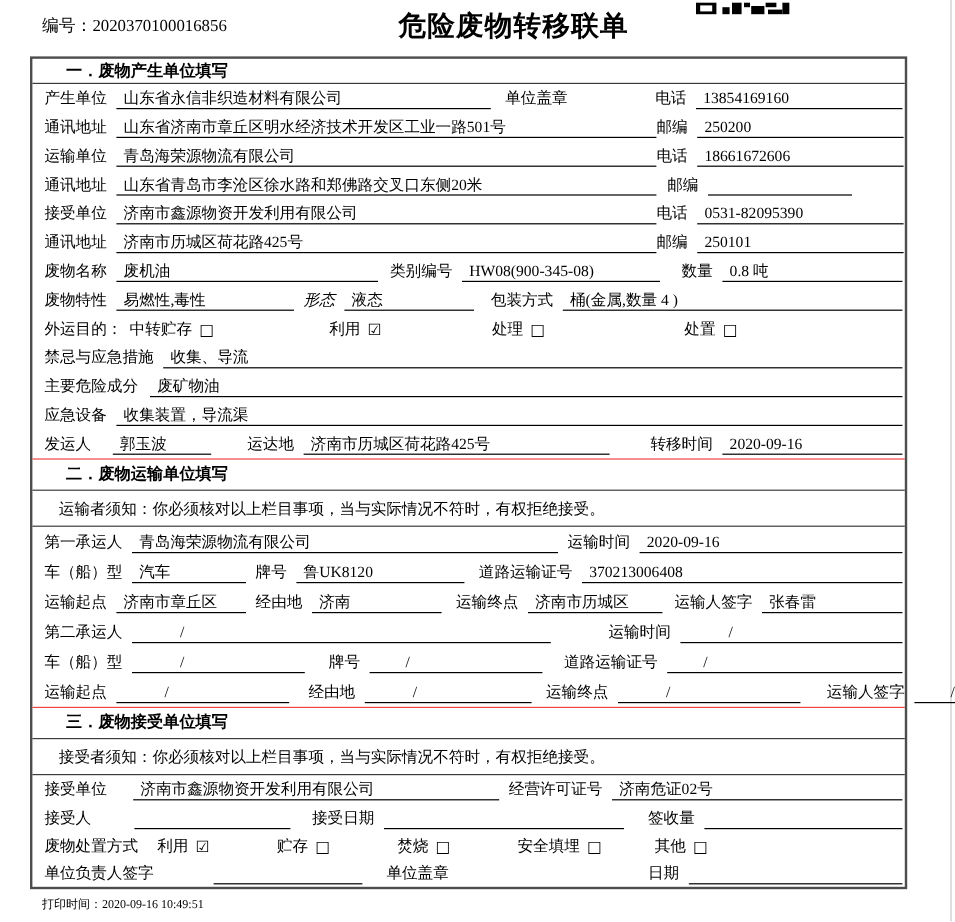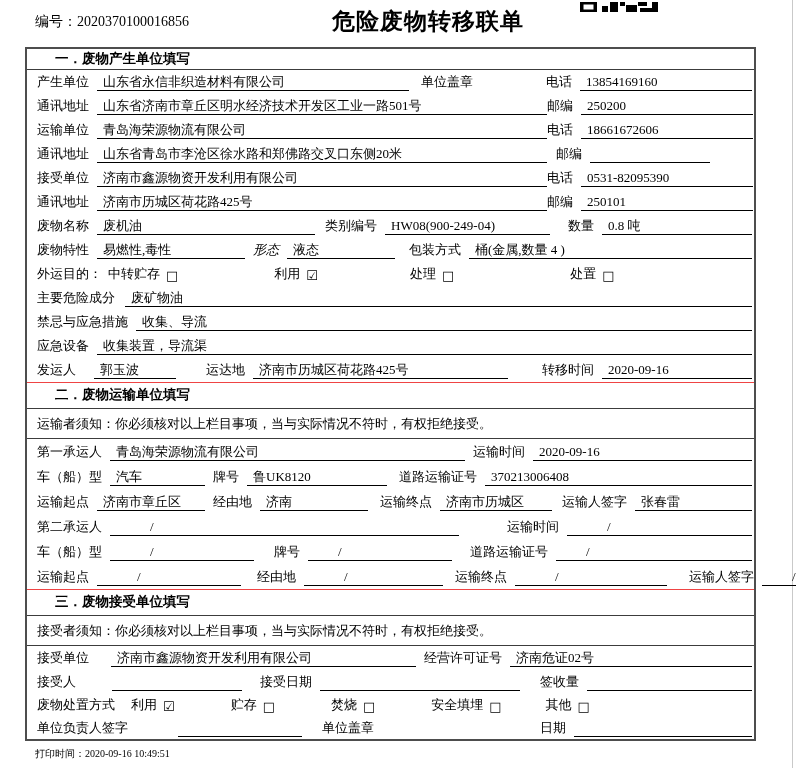--- a/index.html
+++ b/index.html
@@ -13,21 +13,21 @@
   .doc-title{position:absolute;left:332px;top:6px;font-size:23px;font-weight:bold;letter-spacing:1px;white-space:nowrap;}
   .qr{position:absolute;left:580px;top:0;width:78px;height:10px;}
   .form{
     position:absolute;left:25px;top:47px;width:731px;height:694px;
     border:2px solid #4d4d4d;box-sizing:border-box;background:#fff;
   }
   .sec-h{font-weight:bold;font-size:13.5px;height:20px;line-height:19px;padding-left:28px;
          border-bottom:1px solid #3c3c3c;white-space:nowrap;}
   .sec-h.tall{height:25px;line-height:24px;}
   .bt{border-top:1px solid #ef4444;}
-  .note{height:29px;line-height:29px;padding-left:10px;border-bottom:1px solid #3c3c3c;white-space:nowrap;}
+  .note{height:29px;line-height:29px;padding-left:22px;border-bottom:1px solid #3c3c3c;white-space:nowrap;}
   .row{display:flex;align-items:flex-end;padding:0 2px 3px 10px;white-space:nowrap;box-sizing:border-box;}
   .r24{height:24px}.r25{height:25px}.r23{height:23px}
   .lbl{flex:none;}
   .val{border-bottom:1px solid #000;padding:0 6px;flex:none;overflow:hidden;line-height:16px;}
   .fx{flex:1 1 auto;}
   .box{font-family:"DejaVu Sans","Liberation Sans",sans-serif;font-size:13px;line-height:15px;}
   .slash{padding-left:40px;}
   .print-time{position:absolute;left:35px;top:747px;font-size:10px;white-space:nowrap;}
 </style>
 </head>
@@ -99,21 +99,21 @@
     <span class="lbl">通讯地址</span>
     <span class="val" style="width:438px;margin-left:8px;">济南市历城区荷花路425号</span>
     <span class="lbl" style="margin-left:auto;">邮编</span>
     <span class="val" style="width:160px;margin-left:8px;">250101</span>
   </div>
 
   <div class="row r24">
     <span class="lbl">废物名称</span>
     <span class="val" style="width:206px;margin-left:8px;">废机油</span>
     <span class="lbl" style="margin-left:10px;">类别编号</span>
-    <span class="val" style="width:153px;margin-left:8px;">HW08(900-249-04)</span>
+    <span class="val" style="width:153px;margin-left:8px;">HW08(900-345-08)</span>
     <span class="lbl" style="margin-left:18px;">数量</span>
     <span class="val fx" style="margin-left:8px;">0.8 吨</span>
   </div>
 
   <div class="row r24">
     <span class="lbl">废物特性</span>
     <span class="val" style="width:136px;margin-left:8px;">易燃性,毒性</span>
     <span class="lbl" style="margin-left:8px;font-style:italic;">形态</span>
     <span class="val" style="width:96px;margin-left:8px;">液态</span>
     <span class="lbl" style="margin-left:14px;">包装方式</span>
@@ -126,27 +126,27 @@
     <span class="box" style="margin-left:6px;">□</span>
     <span class="lbl" style="margin-left:96px;">利用</span>
     <span class="box" style="margin-left:6px;">☑</span>
     <span class="lbl" style="margin-left:92px;">处理</span>
     <span class="box" style="margin-left:6px;">□</span>
     <span class="lbl" style="margin-left:116px;">处置</span>
     <span class="box" style="margin-left:6px;">□</span>
   </div>
 
   <div class="row r24">
+    <span class="lbl">禁忌与应急措施</span>
+    <span class="val fx" style="margin-left:8px;">收集、导流</span>
+  </div>
+
+  <div class="row r24">
     <span class="lbl">主要危险成分</span>
     <span class="val fx" style="margin-left:10px;">废矿物油</span>
-  </div>
-
-  <div class="row r24">
-    <span class="lbl">禁忌与应急措施</span>
-    <span class="val fx" style="margin-left:8px;">收集、导流</span>
   </div>
 
   <div class="row r24">
     <span class="lbl">应急设备</span>
     <span class="val fx" style="margin-left:8px;">收集装置，导流渠</span>
   </div>
 
   <div class="row r24">
     <span class="lbl">发运人</span>
     <span class="val" style="width:70px;margin-left:18px;">郭玉波</span>

